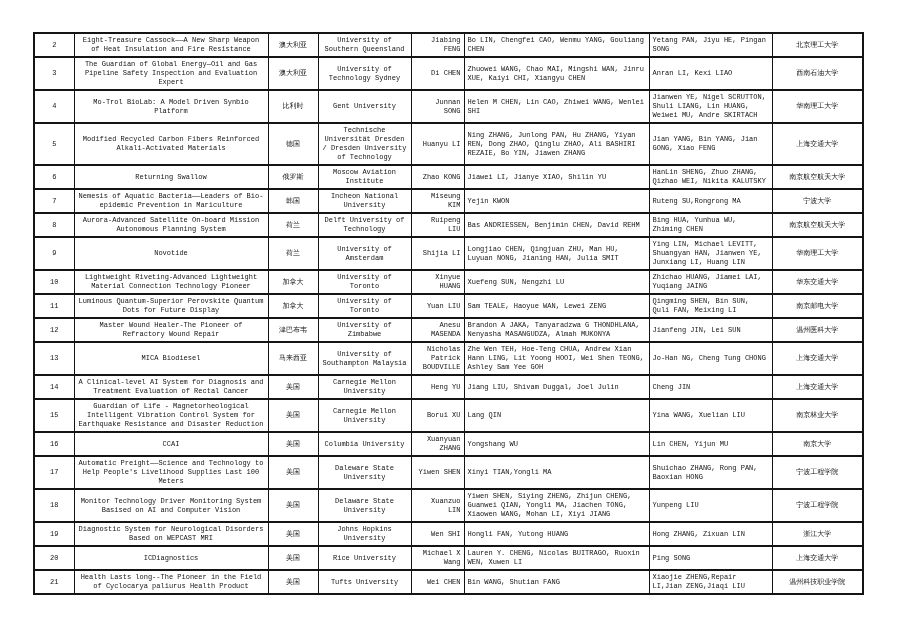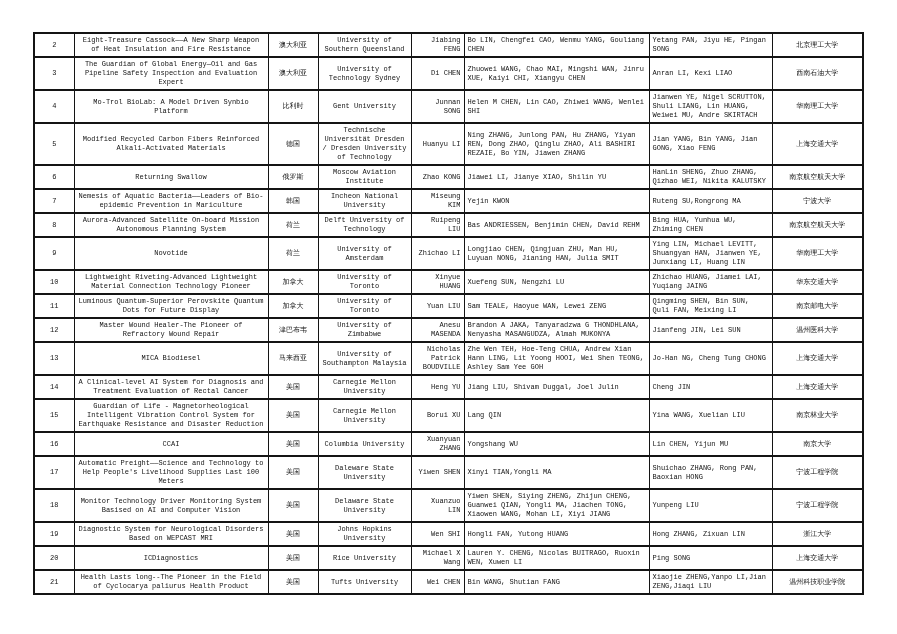--- a/index.html
+++ b/index.html
@@ -116,21 +116,21 @@
     <td class="c-capt">Ruipeng LIU</td>
     <td class="c-members">Bas ANDRIESSEN, Benjimin CHEN, David REHM</td>
     <td class="c-advisors">Bing HUA, Yunhua WU, Zhiming CHEN</td>
     <td class="c-cnuniv">南京航空航天大学</td>
   </tr>
         <tr>
     <td class="c-num">9</td>
     <td class="c-proj">Novotide</td>
     <td class="c-country">荷兰</td>
     <td class="c-univ">University of Amsterdam</td>
-    <td class="c-capt">Zhichao LI</td>
+    <td class="c-capt">Shijia LI</td>
     <td class="c-members">Longjiao CHEN, Qingjuan ZHU, Man HU, Luyuan NONG, Jianing HAN, Julia SMIT</td>
     <td class="c-advisors">Ying LIN, Michael LEVITT, Shuangyan HAN, Jianwen YE, Junxiang LI, Huang LIN</td>
     <td class="c-cnuniv">华南理工大学</td>
   </tr>
         <tr>
     <td class="c-num">10</td>
     <td class="c-proj">Lightweight Riveting-Advanced Lightweight Material Connection Technology Pioneer</td>
     <td class="c-country">加拿大</td>
     <td class="c-univ">University of Toronto</td>
     <td class="c-capt">Xinyue HUANG</td>
@@ -238,18 +238,18 @@
     <td class="c-advisors">Ping SONG</td>
     <td class="c-cnuniv">上海交通大学</td>
   </tr>
         <tr>
     <td class="c-num">21</td>
     <td class="c-proj">Health Lasts long--The Pioneer in the Field of Cyclocarya paliurus Health Product</td>
     <td class="c-country">美国</td>
     <td class="c-univ">Tufts University</td>
     <td class="c-capt">Wei CHEN</td>
     <td class="c-members">Bin WANG, Shutian FANG</td>
-    <td class="c-advisors">Xiaojie ZHENG,Yanpo LI,Jian ZENG,Jiaqi LIU</td>
+    <td class="c-advisors">Xiaojie ZHENG,Repair LI,Jian ZENG,Jiaqi LIU</td>
     <td class="c-cnuniv">温州科技职业学院</td>
   </tr>
       </tbody>
   </table>
 </div>
 
 </body></html>

